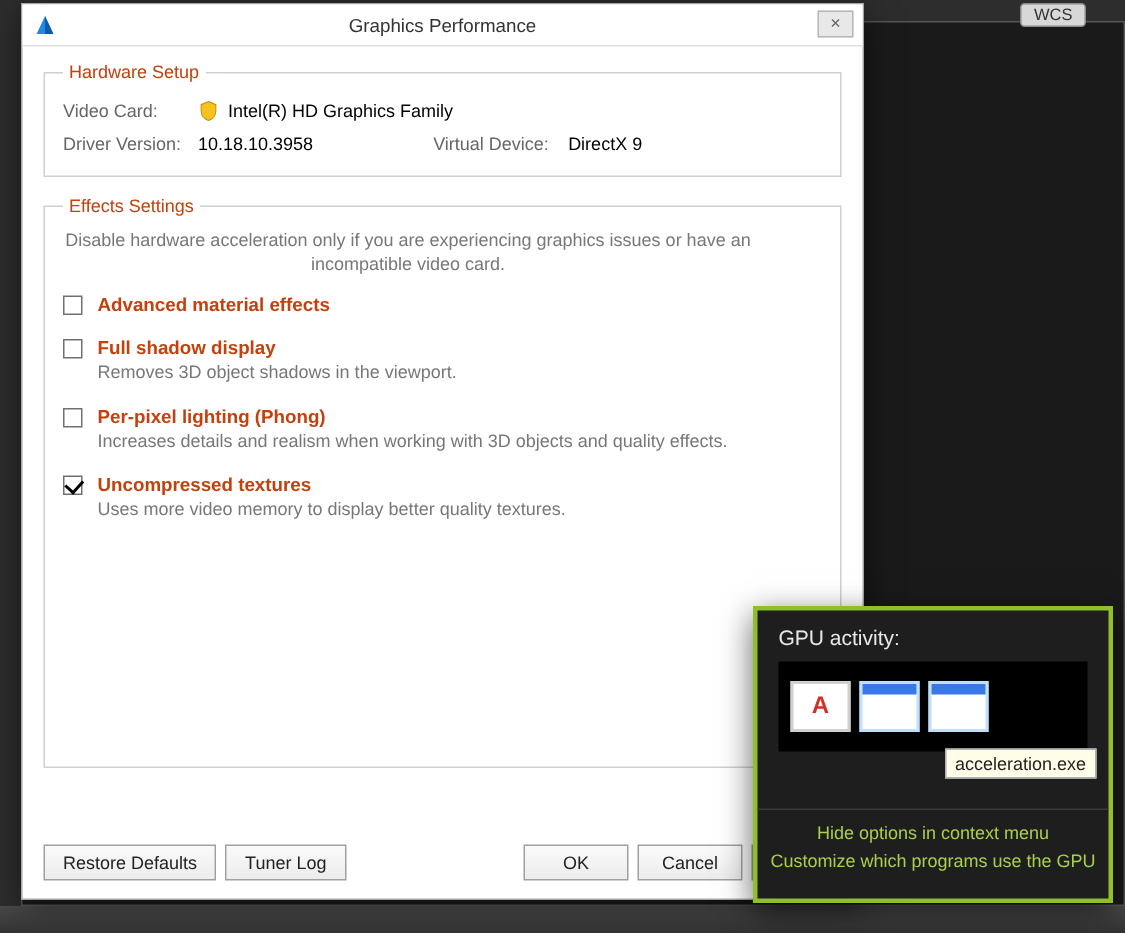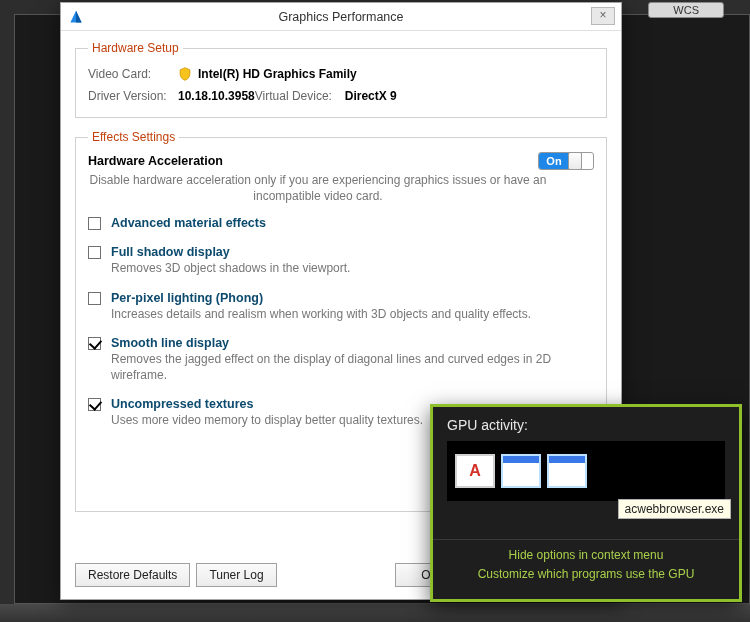--- a/index.html
+++ b/index.html
@@ -1,63 +1,63 @@
 <!DOCTYPE html>
 <html><head>
 <meta charset="utf-8">
 <style>
   * { box-sizing: border-box; margin: 0; padding: 0; }
   html, body { width: 750px; height: 622px; font-family: "Segoe UI", Arial, sans-serif; font-size: 12px; background: #000; overflow: hidden; }
 
   
   .viewport-bg { position: absolute; top: 0; left: 0; width: 750px; height: 622px; background: #2d2d2d; }
   .viewport-dark { position: absolute; left: 14px; top: 14px; right: 0; bottom: 18px; background: #1a1a1a; border: 1px solid #555; }
-  .wcs-badge { position: absolute; top: 2px; right: 26px; background: #d8d8d8; color: #333; font-size: 11px; padding: 1px 24px; border-radius: 3px; border: 1px solid #888; }
+  .wcs-badge { position: absolute; top: 2px; right: 26px; background: #d8d8d8; color: #333; font-size: 11px; padding: 1px 8px; border-radius: 3px; border: 1px solid #888; }
   .taskbar-strip { position: absolute; left: 0; bottom: 0; width: 750px; height: 18px; background: linear-gradient(#4a4a4a,#333); }
 
   
-  .dialog { position: absolute; left: 14px; top: 2px; width: 562px; height: 598px; background: #fff; border: 1px solid #a6a6a6; box-shadow: 0 4px 20px rgba(0,0,0,0.5); display: flex; flex-direction: column; margin-left: 46px; }
+  .dialog { position: absolute; left: 14px; top: 2px; width: 562px; height: 598px; background: #fff; border: 1px solid #a6a6a6; box-shadow: 0 4px 20px rgba(0,0,0,0.5); display: flex; flex-direction: column; }
   .titlebar { height: 28px; background: #fff; border-bottom: 1px solid #e0e0e0; display: flex; align-items: center; position: relative; }
   .title-icon { width: 14px; height: 14px; margin-left: 8px; }
   .title-text { position: absolute; left: 0; right: 0; text-align: center; font-size: 12.5px; color: #333; pointer-events: none; }
   .close-btn { position: absolute; right: 6px; top: 4px; width: 24px; height: 18px; background: #e8e8e8; border: 1px solid #b8b8b8; color: #666; text-align: center; line-height: 15px; font-size: 12px; cursor: pointer; }
 
   .body { padding: 10px 14px 0 14px; flex: 1; overflow: hidden; }
 
   fieldset.group { border: 1px solid #d0d0d0; padding: 8px 12px 10px 12px; margin-bottom: 12px; }
   fieldset.group legend { font-size: 12px; color: #c2410c; padding: 0 4px; }
 
   .hw-row { display: flex; align-items: center; margin: 4px 0; }
   .hw-label { color: #666; font-size: 12px; min-width: 90px; }
-  .hw-val { color: #000; font-weight: 700; font-size: 12px; }
-  .hw-row2 { display: flex; }
+  .hw-val { color: #000; font-weight: 400; font-size: 12px; }
+  .hw-row2 { display: flex; gap: 80px; }
   .shield { width: 14px; height: 14px; margin-right: 6px; }
 
   .effects-box { height: 382px; position: relative; }
   .ha-row { display: flex; align-items: center; justify-content: space-between; margin-bottom: 2px; }
   .ha-title { font-weight: 600; font-size: 12.5px; color: #000; }
   .ha-desc { color: #777; font-size: 12px; line-height: 1.35; margin-bottom: 12px; max-width: 460px; text-align: center; }
 
   .toggle { width: 56px; height: 18px; background: #fff; border: 1px solid #999; border-radius: 3px; position: relative; cursor: pointer; }
   .toggle-on-half { position: absolute; left: 0; top: 0; width: 30px; height: 100%; background: #1f87e8; border-radius: 2px 0 0 2px; color: #fff; font-size: 11px; font-weight: 600; text-align: center; line-height: 16px; }
   .toggle-knob { position: absolute; left: 29px; top: -1px; width: 14px; height: 18px; background: linear-gradient(#fdfdfd,#eaeaea); border: 1px solid #999; border-radius: 2px; }
 
   .option { display: flex; gap: 10px; margin-bottom: 14px; }
   .chk { flex: 0 0 13px; width: 13px; height: 13px; border: 1px solid #707070; background: #fff; margin-top: 1px; position: relative; cursor: pointer; }
   .chk.checked::after { content: ""; position: absolute; left: 1px; top: 1px; width: 9px; height: 6px; border-left: 2px solid #000; border-bottom: 2px solid #000; transform: rotate(-48deg); }
   .opt-text { flex: 1; }
-  .opt-title { font-weight: 600; font-size: 12.5px; color: #0c4a6e; line-height: 1.2; }
+  .opt-title { font-weight: 600; font-size: 12.5px; color: #c2410c; line-height: 1.2; }
   .opt-desc { color: #777; font-size: 12px; line-height: 1.35; }
 
   .button-row { padding: 8px 14px 12px 14px; display: flex; align-items: center; gap: 6px; }
   .btn { height: 24px; padding: 0 12px; background: linear-gradient(#fafafa,#ececec); border: 1px solid #a0a0a0; font-size: 12px; color: #222; cursor: pointer; }
   .spacer { flex: 1; }
 
   
-  .gpu-popup { position: absolute; right: 8px; bottom: 20px; width: 312px; height: 198px; background: #1e1e1e; border: 3px solid #8fbf2a; box-shadow: 0 6px 20px rgba(0,0,0,0.6); font-size: 12px; color: #ddd; }
+  .gpu-popup { position: absolute; right: 8px; bottom: 20px; width: 240px; height: 198px; background: #1e1e1e; border: 3px solid #8fbf2a; box-shadow: 0 6px 20px rgba(0,0,0,0.6); font-size: 12px; color: #ddd; }
   .gpu-title { padding: 10px 14px 8px 14px; font-size: 14px; color: #e8e8e8; }
   .gpu-thumbs { background: #000; margin: 0 14px; padding: 8px; display: flex; gap: 6px; position: relative; height: 60px; align-items: center; }
   .thumb { width: 40px; height: 34px; border: 2px solid #bde0ff; background: #fff; position: relative; cursor: pointer; }
   .thumb.t1 { background: #fff; border-color: #d0d0d0; display:flex; align-items:center; justify-content:center; }
   .thumb.t1 .a-logo { color:#d43027; font-weight:700; font-size:16px; font-family: Arial, sans-serif; }
   .thumb-titlebar { position: absolute; top: 0; left: 0; right: 0; height: 7px; background: #3b78e7; }
   .tooltip { position: absolute; right: -6px; top: 58px; background: #fffde8; border: 1px solid #b0b0b0; color: #222; padding: 2px 6px; font-size: 12px; white-space: nowrap; }
   .gpu-ghost-icons { display:flex; gap:36px; padding:10px 14px; opacity:0.25; }
   .gpu-ghost-icons span{ width:18px; height:18px; display:inline-block; }
   .gpu-links { border-top: 1px solid #3a3a3a; padding: 6px 0 8px 0; text-align: center; }
@@ -103,27 +103,20 @@
         <div class="hw-row">
           <span class="hw-label">Virtual Device:</span>
           <span class="hw-val">DirectX 9</span>
         </div>
       </div>
     </fieldset>
 
     <fieldset class="group effects-box">
       <legend>Effects Settings</legend>
 
-      <div class="ha-row">
-        <span class="ha-title">Hardware Acceleration</span>
-        <div class="toggle">
-          <div class="toggle-on-half">On</div>
-          <div class="toggle-knob"></div>
-        </div>
-      </div>
       <div class="ha-desc">Disable hardware acceleration only if you are experiencing graphics issues or have an incompatible video card.</div>
 
       <div id="options-container">
           <div class="option">
             <div class="chk"></div>
             <div class="opt-text">
               <div class="opt-title">Advanced material effects</div>
             </div>
           </div>
           <div class="option">
@@ -131,27 +124,20 @@
             <div class="opt-text">
               <div class="opt-title">Full shadow display</div>
               <div class="opt-desc">Removes 3D object shadows in the viewport.</div>
             </div>
           </div>
           <div class="option">
             <div class="chk"></div>
             <div class="opt-text">
               <div class="opt-title">Per-pixel lighting (Phong)</div>
               <div class="opt-desc">Increases details and realism when working with 3D objects and quality effects.</div>
-            </div>
-          </div>
-          <div class="option">
-            <div class="chk checked"></div>
-            <div class="opt-text">
-              <div class="opt-title">Smooth line display</div>
-              <div class="opt-desc">Removes the jagged effect on the display of diagonal lines and curved edges in 2D wireframe.</div>
             </div>
           </div>
           <div class="option">
             <div class="chk checked"></div>
             <div class="opt-text">
               <div class="opt-title">Uncompressed textures</div>
               <div class="opt-desc">Uses more video memory to display better quality textures.</div>
             </div>
           </div>
         </div>
@@ -174,21 +160,21 @@
   <div class="gpu-thumbs">
     <div class="thumb t1">
         <span class="a-logo">A</span>
       </div>
     <div class="thumb">
         <div class="thumb-titlebar"></div>
       </div>
     <div class="thumb">
         <div class="thumb-titlebar"></div>
       </div>
-    <div class="tooltip">acwebbrowser.exe</div>
+    <div class="tooltip">acceleration.exe</div>
   </div>
   <div class="gpu-ghost-icons">
     <span></span>
     <span></span>
     <span></span>
     <span></span>
   </div>
   <div class="gpu-links">
     <div class="gpu-link">Hide options in context menu</div>
     <div class="gpu-link">Customize which programs use the GPU</div>

